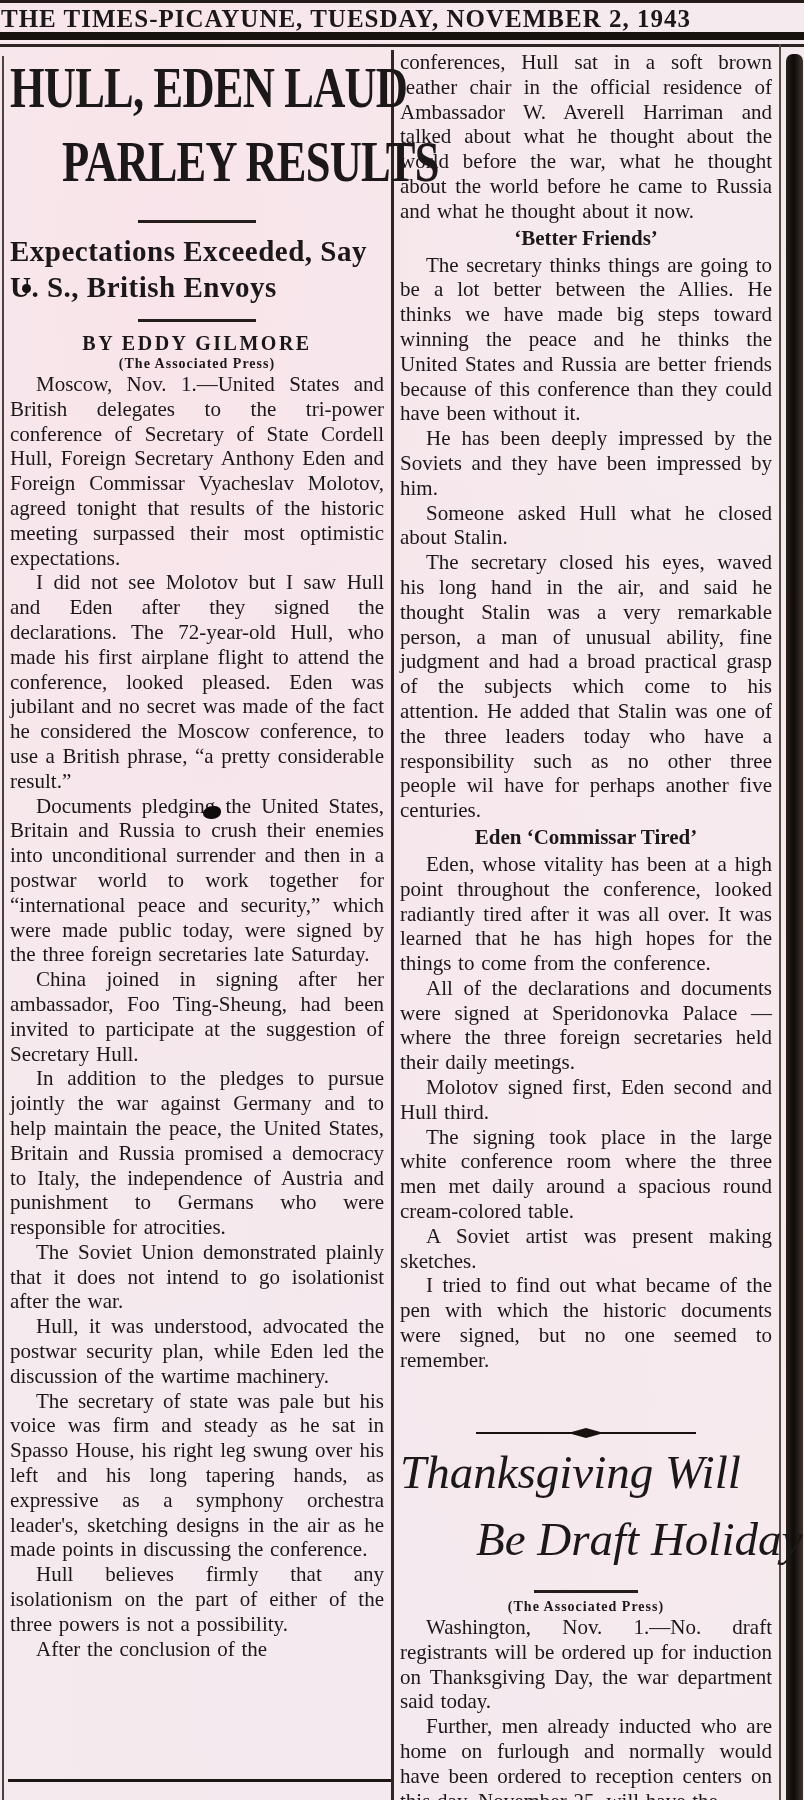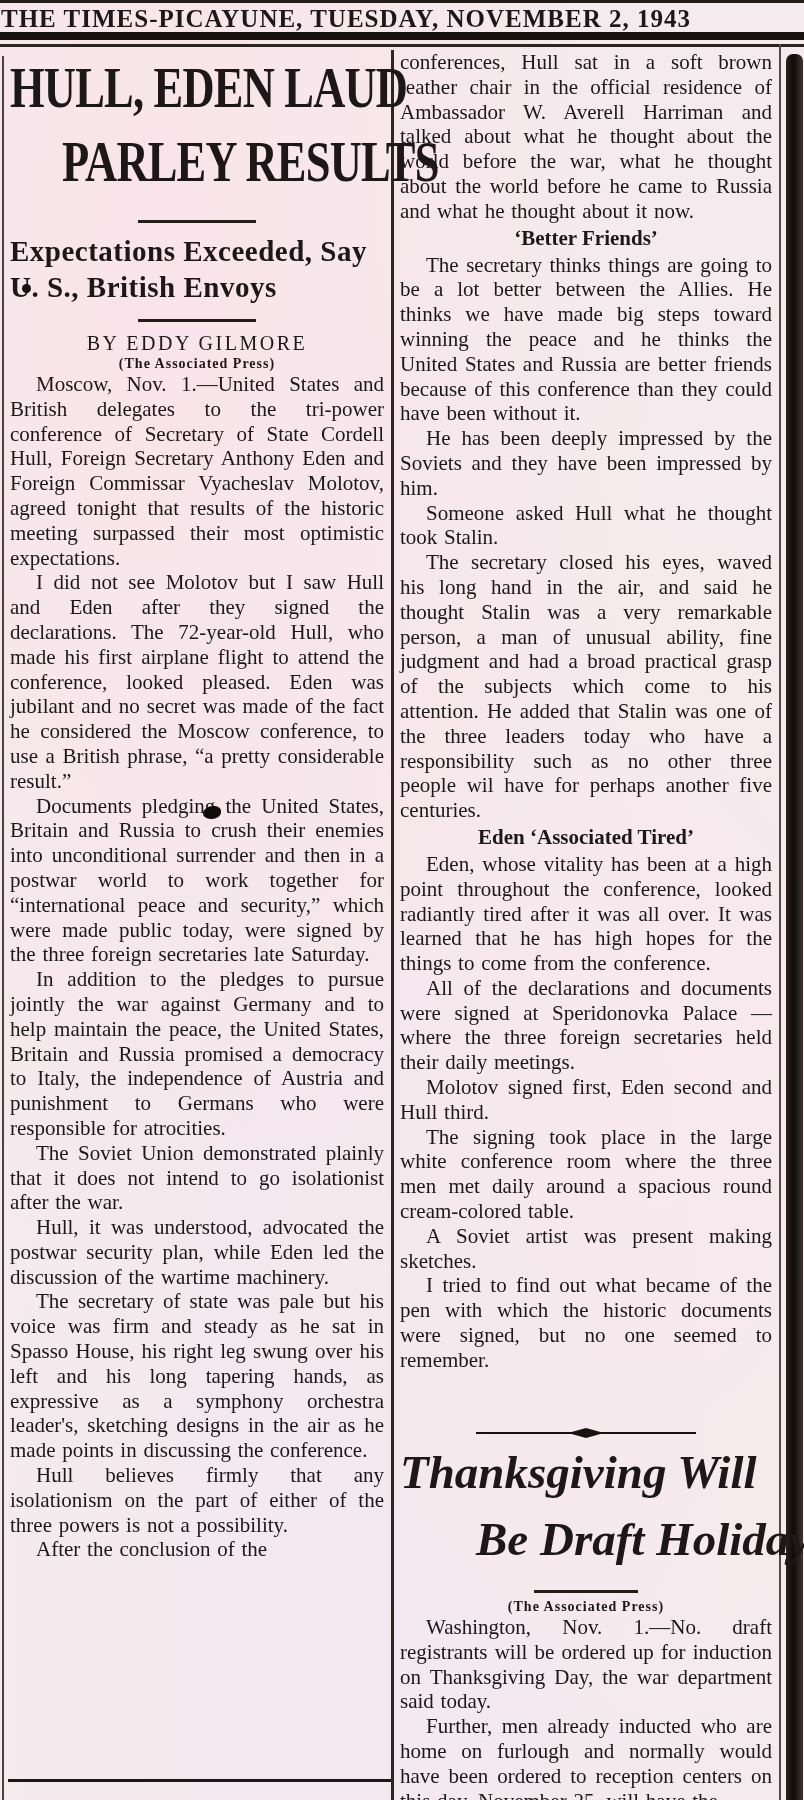--- a/index.html
+++ b/index.html
@@ -37,37 +37,37 @@
   .headline1 .hl {
     display:inline-block; white-space:nowrap; font-size:57px;
     transform:scaleX(.78); transform-origin:left center; letter-spacing:-1px;
   }
   .headline1 .l2 { margin-left:52px; }
 
   .rule-short { width:118px; height:3px; background:#241d1a; margin:14px auto 10px; }
 
   .subhead1 { text-align:left; font-weight:bold; font-size:29px; line-height:36px; letter-spacing:.5px; }
 
-  .byline { text-align:center; font-weight:normal; font-size:20px; letter-spacing:2.5px; margin-top:10px; }
+  .byline { text-align:center; font-weight:bold; font-size:20px; letter-spacing:2.5px; margin-top:10px; }
   .credit { text-align:center; font-weight:bold; font-size:14px; letter-spacing:1px; margin-top:1px; }
 
   .body {
     font-size:21px; line-height:24.8px; text-align:justify;
     margin:0; text-indent:26px; word-spacing:1.5px;
   }
   .noindent { text-indent:0; }
 
   .col-subhead { text-align:center; font-weight:bold; font-size:21px; line-height:27px; margin:1px 0;font-family:Liberation Serif, serif; }
 
   .article2 { position:absolute; left:400px; top:1428px; width:372px; }
   .dinkus { display:flex; align-items:center; justify-content:center; width:220px; margin:0 auto 6px; }
   .dinkus .bar { flex:1; height:2px; background:#18120f; }
   .dinkus .diamond { width:36px; height:10px; background:#18120f;
     clip-path:polygon(0 50%,50% 0,100% 50%,50% 100%); margin:0 -4px; }
-  .headline2 { font-weight:bold; font-style:italic; line-height:56px; }
+  .headline2 { font-weight:normal; font-style:italic; line-height:56px; }
   .headline2 .hl { display:inline-block; white-space:nowrap; font-size:47px; letter-spacing:0; }
   .headline2 .l2 { margin-left:76px; }
   .rule-short2 { width:104px; height:3px; background:#241d1a; margin:12px auto 6px; }
 
   .bottom-rule-left { position:absolute; left:8px; top:1779px; width:383px; height:3px; background:#1d1714; }
 
   .ink-blot  { position:absolute; left:203px; top:806px; width:18px; height:13px; background:#100c0b; border-radius:60% 40% 55% 45%; }
   .stray-dot { position:absolute; left:22px;  top:284px; width:9px;  height:9px;  background:#181312; border-radius:50%; }
 </style>
 </head>
@@ -95,38 +95,39 @@
       <div>Expectations Exceeded, Say</div>
       <div>U. S., British Envoys</div>
     </div>
     <div class="rule-short"></div>
     <div class="byline">BY EDDY GILMORE</div>
     <div class="credit">(The Associated Press)</div>
 
     <p class="body">Moscow, Nov. 1.—United States and British delegates to the tri-power conference of Secretary of State Cordell Hull, Foreign Secretary Anthony Eden and Foreign Commissar Vyacheslav Molotov, agreed tonight that results of the historic meeting surpassed their most optimistic expectations.</p>
     <p class="body">I did not see Molotov but I saw Hull and Eden after they signed the declarations.  The 72-year-old Hull, who made his first airplane flight to attend the conference, looked pleased.  Eden was jubilant and no secret was made of the fact he considered the Moscow conference, to use a British phrase, “a pretty considerable result.”</p>
     <p class="body">Documents pledging the United States, Britain and Russia to crush their enemies into unconditional surrender and then in a postwar world to work together for “international peace and security,” which were made public today, were signed by the three foreign secretaries late Saturday.</p>
+    <p class="body">China joined in signing after her ambassador, Foo Ting-Sheung, had been invited to participate at the suggestion of Secretary Hull.</p>
     <p class="body">In addition to the pledges to pursue jointly the war against Germany and to help maintain the peace, the United States, Britain and Russia promised a democracy to Italy, the independence of Austria and punishment to Germans who were responsible for atrocities.</p>
     <p class="body">The Soviet Union demonstrated plainly that it does not intend to go isolationist after the war.</p>
     <p class="body">Hull, it was understood, advocated the postwar security plan, while Eden led the discussion of the wartime machinery.</p>
     <p class="body">The secretary of state was pale but his voice was firm and steady as he sat in Spasso House, his right leg swung over his left and his long tapering hands, as expressive as a symphony orchestra leader's, sketching designs in the air as he made points in discussing the conference.</p>
     <p class="body">Hull believes firmly that any isolationism on the part of either of the three powers is not a possibility.</p>
     <p class="body">After the conclusion of the</p>
   </div>
 
   <div class="col-right">
     <p class="body noindent">conferences, Hull sat in a soft brown leather chair in the official residence of Ambassador W. Averell Harriman and talked about what he thought about the world before the war, what he thought about the world before he came to Russia and what he thought about it now.</p>
 
     <div class="col-subhead">‘Better Friends’</div>
     <p class="body">The secretary thinks things are going to be a lot better between the Allies.  He thinks we have made big steps toward winning the peace and he thinks the United States and Russia are better friends because of this conference than they could have been without it.</p>
     <p class="body">He has been deeply impressed by the Soviets and they have been impressed by him.</p>
-    <p class="body">Someone asked Hull what he thought took Stalin.</p>
+    <p class="body">Someone asked Hull what he closed about Stalin.</p>
     <p class="body">The secretary closed his eyes, waved his long hand in the air, and said he thought Stalin was a very remarkable person, a man of unusual ability, fine judgment and had a broad practical grasp of the subjects which come to his attention.  He added that Stalin was one of the three leaders today who have a responsibility such as no other three people wil have for perhaps another five centuries.</p>
 
-    <div class="col-subhead">Eden ‘Associated Tired’</div>
+    <div class="col-subhead">Eden ‘Commissar Tired’</div>
     <p class="body">Eden, whose vitality has been at a high point throughout the conference, looked radiantly tired after it was all over.  It was learned that he has high hopes for the things to come from the conference.</p>
     <p class="body">All of the declarations and documents were signed at Speridonovka Palace — where the three foreign secretaries held their daily meetings.</p>
     <p class="body">Molotov signed first, Eden second and Hull third.</p>
     <p class="body">The signing took place in the large white conference room where the three men met daily around a spacious round cream-colored table.</p>
     <p class="body">A Soviet artist was present making sketches.</p>
     <p class="body">I tried to find out what became of the pen with which the historic documents were signed, but no one seemed to remember.</p>
   </div>
 
   <div class="article2">
     <div class="dinkus">

